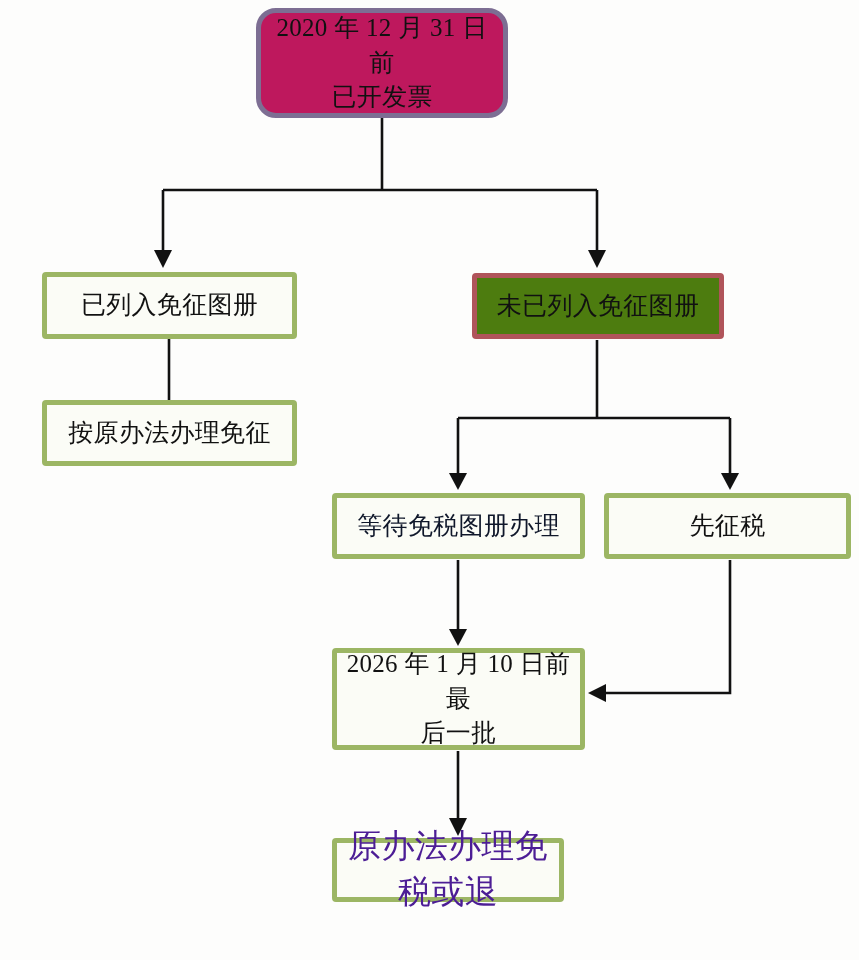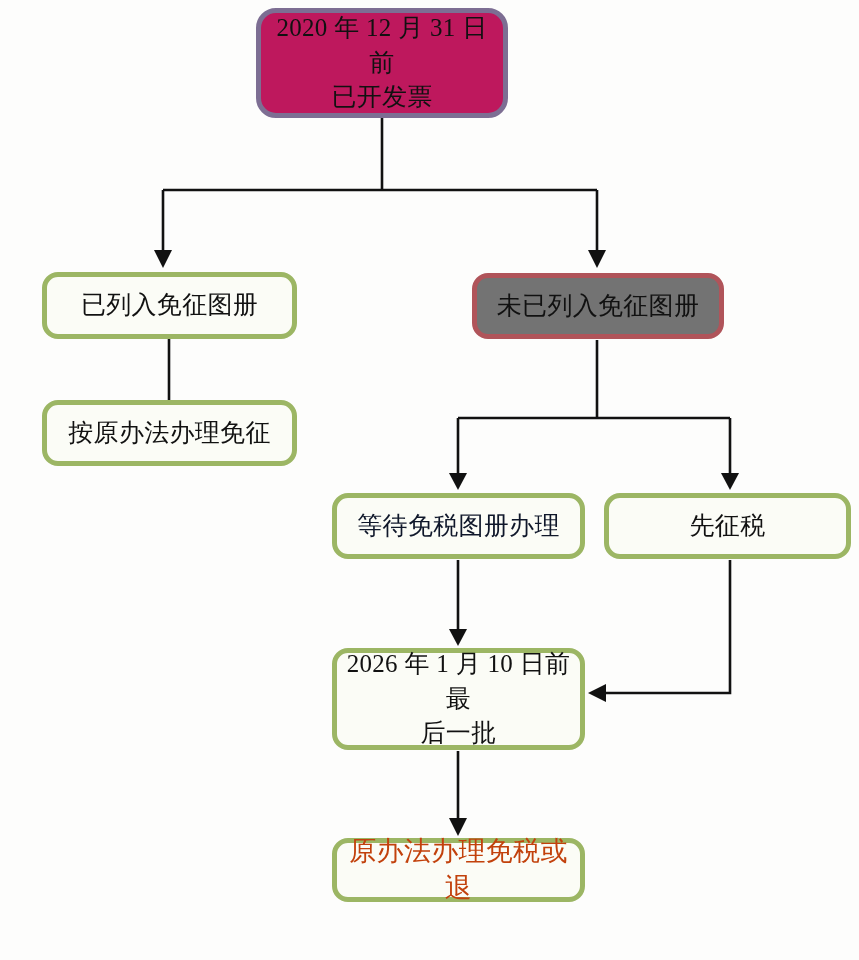--- a/index.html
+++ b/index.html
@@ -25,42 +25,42 @@
     pointer-events: none;
   }
   .node {
     position: absolute;
     box-sizing: border-box;
     display: flex;
     align-items: center;
     justify-content: center;
     text-align: center;
     border-style: solid;
-    border-radius: 16px;
+    border-radius: 4px;
     background: #fbfcf8;
     color: #111111;
     line-height: 1.38;
     letter-spacing: 0.3px;
     white-space: pre-line;
   }
   .node-purple {
     border-width: 5px;
     border-color: #7d6e93;
     background: #be185d;
     border-radius: 20px;
   }
   .node-green {
     border-width: 5px;
     border-color: #9cb664;
     background: #fbfcf6;
   }
   .node-red {
     border-width: 5px;
     border-color: #b0545a;
-    background: #737373;
+    background: #4d7c0f;
   }
   .node-label {
     display: block;
     padding: 0 6px;
   }
 </style>
 </head>
 <body>
 
 <div id="canvas" style="background: rgb(253, 253, 252);">
@@ -146,17 +146,17 @@
 
   <div class="node node-green" id="node-pay-tax-first" style="left: 604px; top: 493px; width: 247px; height: 66px; font-size: 25px; border-color: rgb(156, 182, 100); color: rgb(17, 17, 17);">
     <span class="node-label">先征税</span>
   </div>
 
   <div class="node node-green" id="node-last-batch-deadline" style="left: 332px; top: 648px; width: 253px; height: 102px; font-size: 25px; border-color: rgb(156, 182, 100); color: rgb(17, 17, 17);">
     <span class="node-label">2026 年 1 月 10 日前最
 后一批</span>
   </div>
 
-  <div class="node node-green" id="node-exempt-or-refund" style="left: 332px; top: 838px; width: 253px; height: 64px; font-size: 27px; border-color: rgb(156, 182, 100); color: #c2410c;">
+  <div class="node node-green" id="node-exempt-or-refund" style="left: 332px; top: 838px; width: 232px; height: 64px; font-size: 33px; border-color: rgb(156, 182, 100); color: #4c1d95;">
     <span class="node-label">原办法办理免税或退</span>
   </div>
 
 </div>
 
 </body></html>

